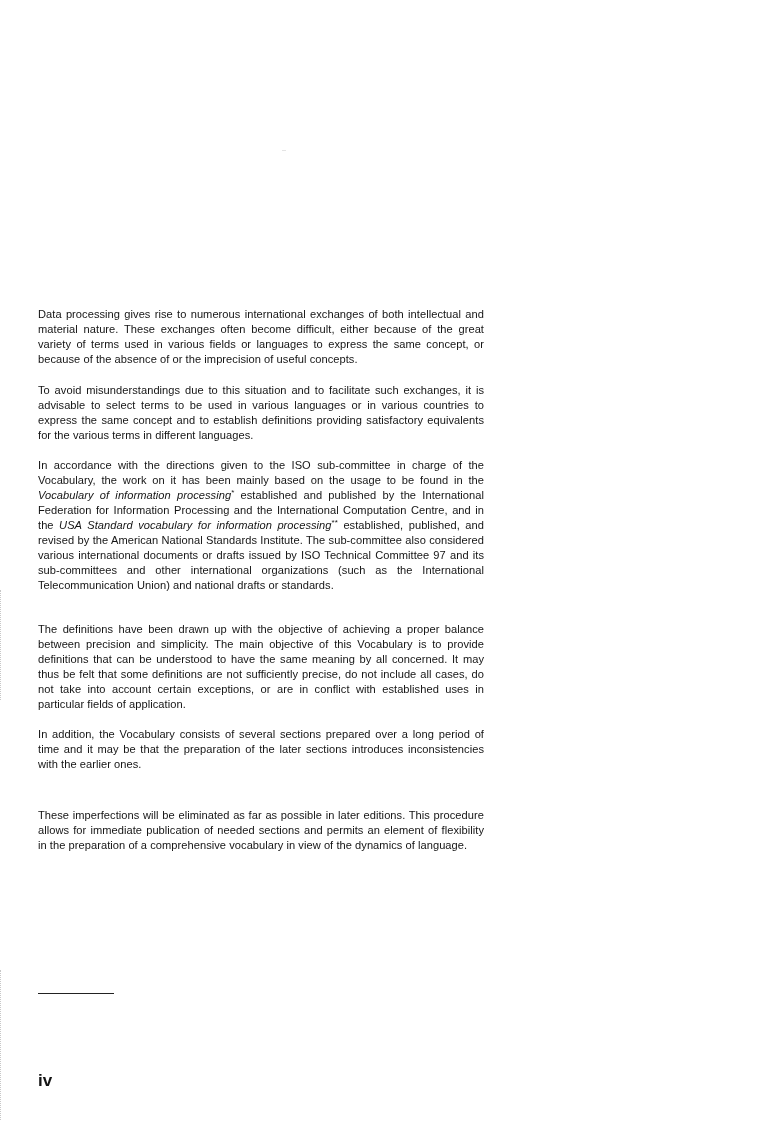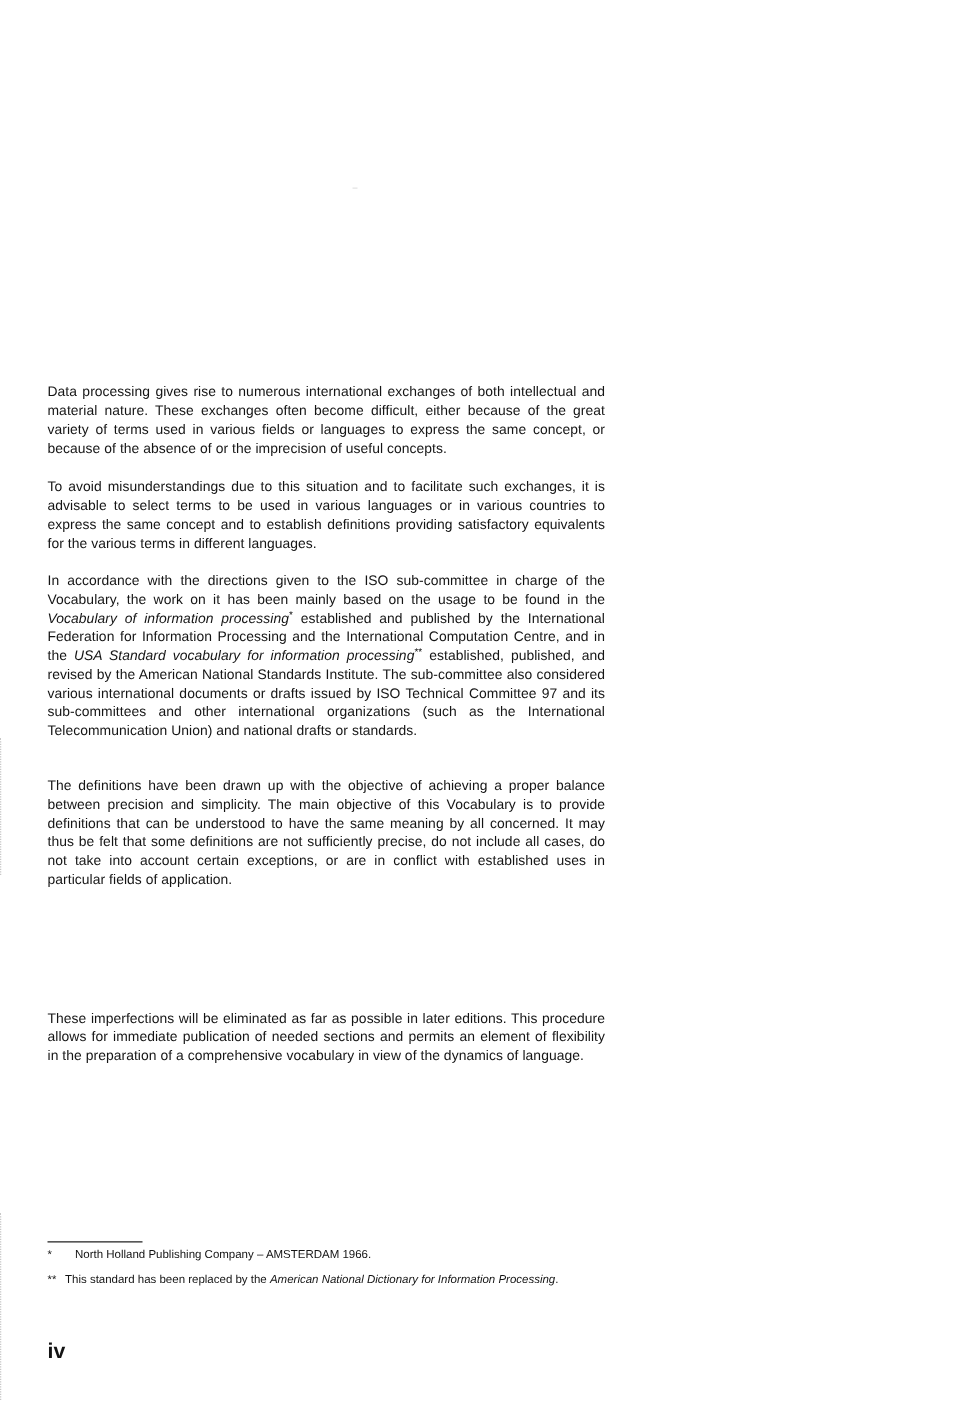--- a/index.html
+++ b/index.html
@@ -97,28 +97,23 @@
   <div class="scan-edge" style="top:970px;height:150px;"></div>
 
   <p class="body-text para" style="top:307px;">Data processing gives rise to numerous international exchanges of both intellectual and material nature. These exchanges often become difficult, either because of the great variety of terms used in various fields or languages to express the same concept, or because of the absence of or the imprecision of useful concepts.</p>
 
   <p class="body-text para" style="top:383px;">To avoid misunderstandings due to this situation and to facilitate such exchanges, it is advisable to select terms to be used in various languages or in various countries to express the same concept and to establish definitions providing satisfactory equivalents for the various terms in different languages.</p>
 
   <p class="body-text para" style="top:458px;"><span>In accordance with the directions given to the ISO sub-committee in charge of the Vocabulary, the work on it has been mainly based on the usage to be found in the </span><i>Vocabulary of information processing</i><span class="sup">*</span><span> established and published by the International Federation for Information Processing and the International Computation Centre, and in the </span><i>USA Standard vocabulary for information processing</i><span class="sup">**</span><span> established, published, and revised by the American National Standards Institute. The sub-committee also considered various international documents or drafts issued by ISO Technical Committee 97 and its sub-committees and other international organizations (such as the International Telecommunication Union) and national drafts or standards.</span></p>
 
   <p class="body-text para" style="top:622px;">The definitions have been drawn up with the objective of achieving a proper balance between precision and simplicity. The main objective of this Vocabulary is to provide definitions that can be understood to have the same meaning by all concerned. It may thus be felt that some definitions are not sufficiently precise, do not include all cases, do not take into account certain exceptions, or are in conflict with established uses in particular fields of application.</p>
 
+  <p class="body-text para" style="top:727px;">In addition, the Vocabulary consists of several sections prepared over a long period of time and it may be that the preparation of the later sections introduces inconsistencies with the earlier ones.</p>
 
   <p class="body-text para" style="top:808px;">These imperfections will be eliminated as far as possible in later editions. This procedure allows for immediate publication of needed sections and permits an element of flexibility in the preparation of a comprehensive vocabulary in view of the dynamics of language.</p>
 
   <div class="footnote-rule"></div>
 
-  <div class="footnote" style="top:997px;">
-    <span class="fn-mark">*</span><span>North Holland Publishing Company – AMSTERDAM 1966.</span>
-  </div>
 
-  <div class="footnote" style="top:1017px;">
-    <span class="fn-mark2">**</span><span>This standard has been replaced by the </span><i>American National Dictionary for Information Processing</i><span>.</span>
-  </div>
 
   <div class="page-number">iv</div>
 
 </div>
 
 </body></html>

